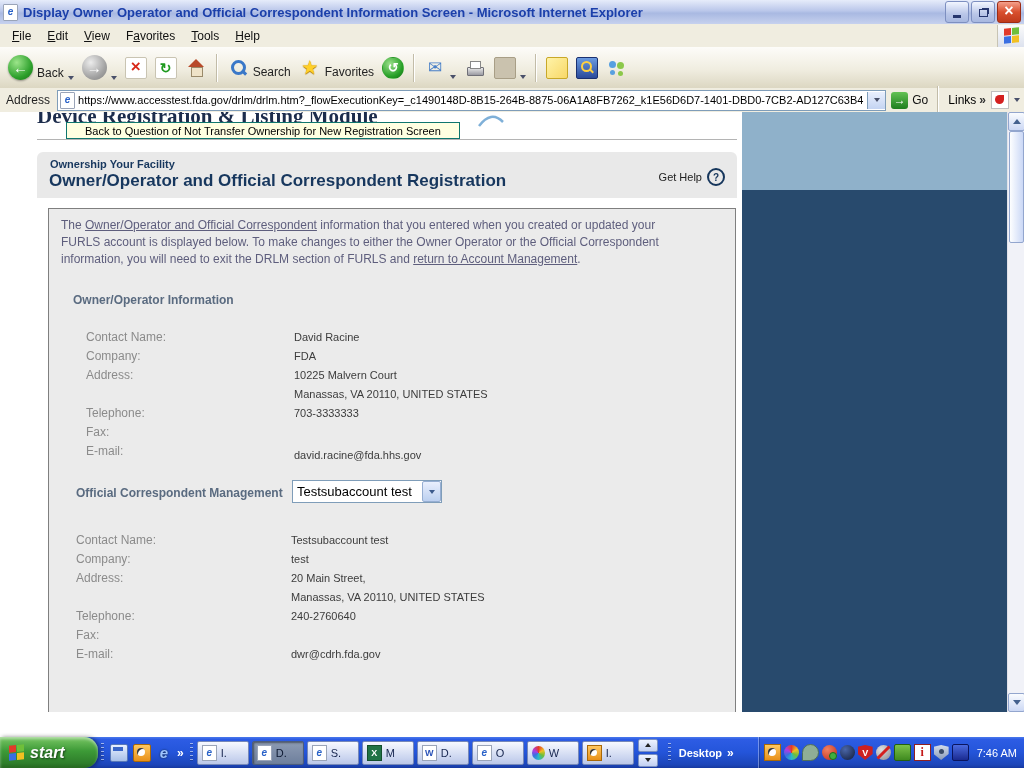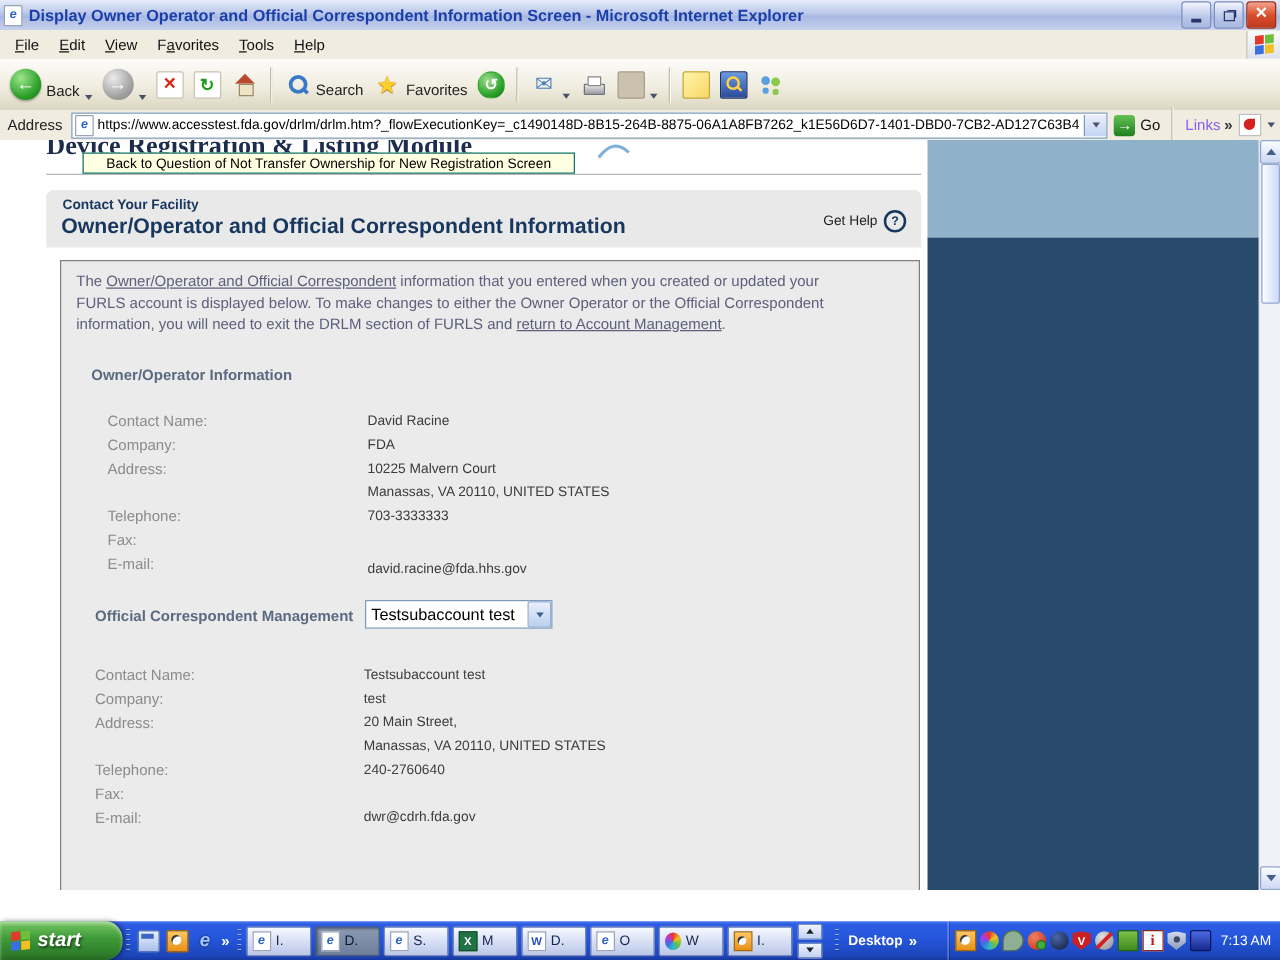--- a/index.html
+++ b/index.html
@@ -82,21 +82,21 @@
     border-bottom:1px solid #b8b29e;display:flex;align-items:center;padding:0 4px;gap:5px;font-size:12px;}
   .addr-label{color:#222;padding:0 2px;}
   .addr-field{flex:1;height:19px;background:#fff;border:1px solid #7f9db9;display:flex;align-items:center;padding-left:2px;gap:3px;overflow:hidden;}
   .addr-url{flex:1;font-size:11px;color:#000;white-space:nowrap;overflow:hidden;}
   .addr-drop{width:17px;height:17px;background:linear-gradient(#e9effd,#c4d4f2);border-left:1px solid #7f9db9;
     display:flex;align-items:center;justify-content:center;flex:0 0 auto;}
   .go{display:flex;align-items:center;gap:4px;color:#111;}
   .go-ico{width:17px;height:17px;border-radius:3px;background:linear-gradient(#64c254,#1e7e1e);
     display:flex;align-items:center;justify-content:center;color:#fff;font-weight:bold;font-size:12px;}
   .go-ico::after{content:"→";}
-  .links{display:flex;gap:3px;color:#8b5cf6;}
+  .links{display:flex;gap:3px;color:#000000;}
   .links::after{content:"»";font-weight:bold;color:#333;}
   .adobe{width:16px;height:16px;background:#fff;border:1px solid #c0c0c0;position:relative;}
   .adobe::after{content:"";position:absolute;left:3px;top:3px;width:9px;height:9px;background:#d42020;border-radius:50% 0 50% 50%;}
 
   
   .tooltip{position:absolute;left:66px;top:83px;height:15px;z-index:60;background:#ffffe1;border:1px solid #0f766e;
     display:flex;align-items:center;padding:0 18px;font-size:11px;color:#000;white-space:nowrap;margin-top:39px;}
 
   
   .viewport{position:absolute;left:0;top:112px;width:1008px;height:600px;background:#fff;overflow:hidden;}
@@ -333,22 +333,22 @@
     <div class="page-head">
       <h1>Device Registration &amp; Listing Module</h1>
     </div>
     <span class="fda-logo">
       <svg width="28" height="16">
           <path d="M2,13 Q14,-3 26,9" stroke="#7fb0d8" stroke-width="2.5" fill="none"></path>
         </svg>
     </span>
 
     <div class="band">
-      <span class="crumb">Contact Your Facility</span>
-      <span class="ptitle">Owner/Operator and Official Correspondent Information</span>
+      <span class="crumb">Ownership Your Facility</span>
+      <span class="ptitle">Owner/Operator and Official Correspondent Registration</span>
       <span class="gethelp">
         <span>Get Help</span>
         <span class="q-ico"></span>
       </span>
     </div>
 
     <div class="cbox">
       <p class="intro"><span>The </span><span class="lnk">Owner/Operator and Official Correspondent</span><span> information that you entered when you created or updated your FURLS account is displayed below. To make changes to either the Owner Operator or the Official Correspondent information, you will need to exit the DRLM section of FURLS and </span><span class="lnk">return to Account Management</span><span>.</span></p>
 
       <span class="sect" style="left:24px;top:84px">Owner/Operator Information</span>
@@ -474,17 +474,17 @@
       <span class="tr tr-wheel"></span>
       <span class="tr tr-chat"></span>
       <span class="tr tr-userx"></span>
       <span class="tr tr-darkball"></span>
       <span class="tr tr-vshield"></span>
       <span class="tr tr-noconn"></span>
       <span class="tr tr-green"></span>
       <span class="tr tr-flag"></span>
       <span class="tr tr-shield2"></span>
       <span class="tr tr-blueapp"></span>
-      <span class="time">7:13 AM</span>
+      <span class="time">7:46 AM</span>
     </span>
   </div>
 
 </div>
 
 </body></html>

